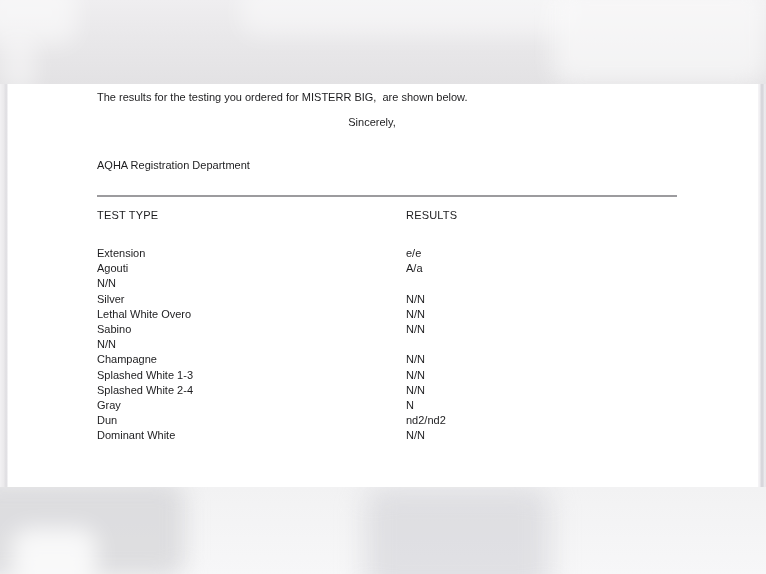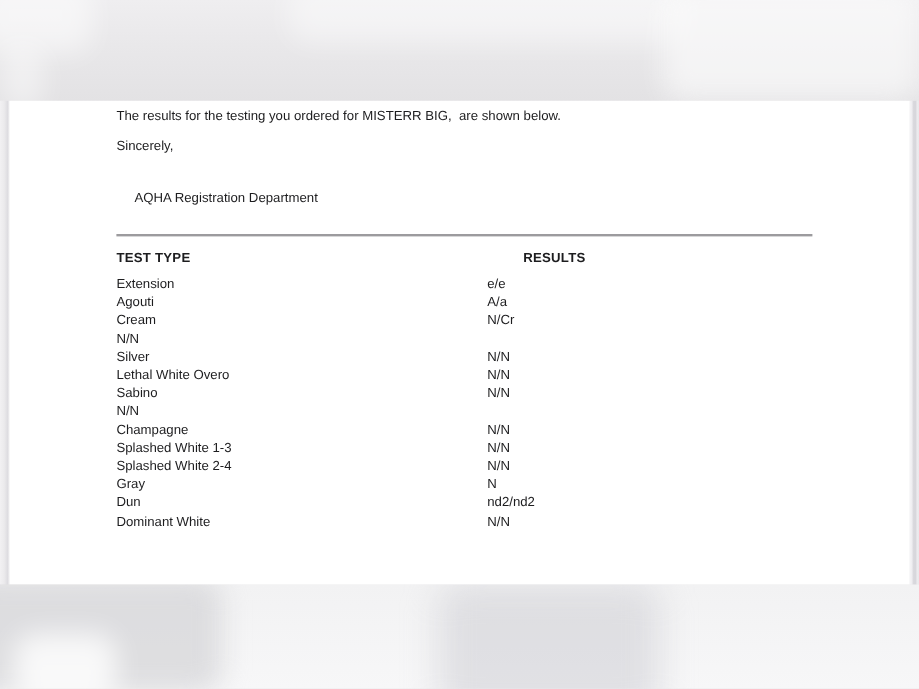--- a/index.html
+++ b/index.html
@@ -50,35 +50,34 @@
   }
   .content {
     padding: 7px 111px 0 89px;
     font-size: 11px;
     line-height: 13.5px;
     color: #1d1d1f;
   }
   .line { white-space: pre; }
   .intro        { margin: 0 0 11px 0; }
   .contact      { margin: 0 0 11.5px 0; }
-  .closing      { margin: 0 0 29.5px 0; }
-  .signature    { margin: 15px; }
+  .closing      { margin: 0 0 29.5px 0; text-align: center; }
+  .signature    { margin: 0; }
   .divider {
     height: 2px; width: 580px;
     background: #9c9b9e;
     margin: 23px 0 11px 0;
   }
   .tbl { }
   .tbl-header {
     display: flex;
-    font-weight: bold;
+    font-weight: normal;
     line-height: 14px;
     letter-spacing: 0.2px;
-    margin-bottom: 8px;
-    gap: 30px;
+    margin-bottom: 24px;
   }
   .tbl-row { display: flex; line-height: 15.2px; }
   .cell-test { width: 309px; }
   .cell-result { }
 </style>
 </head>
 <body>
 
 <div class="stage">
 
@@ -117,24 +116,20 @@
 
         <div class="tbl-row">
           <div class="cell-test">Extension</div>
           <div class="cell-result">e/e</div>
         </div>
         <div class="tbl-row">
           <div class="cell-test">Agouti</div>
           <div class="cell-result">A/a</div>
         </div>
         <div class="tbl-row">
-          <div class="cell-test">Cream</div>
-          <div class="cell-result">N/Cr</div>
-        </div>
-        <div class="tbl-row">
           <div class="cell-result">N/N</div>
         </div>
         <div class="tbl-row">
           <div class="cell-test">Silver</div>
           <div class="cell-result">N/N</div>
         </div>
         <div class="tbl-row">
           <div class="cell-test">Lethal White Overo</div>
           <div class="cell-result">N/N</div>
         </div>

